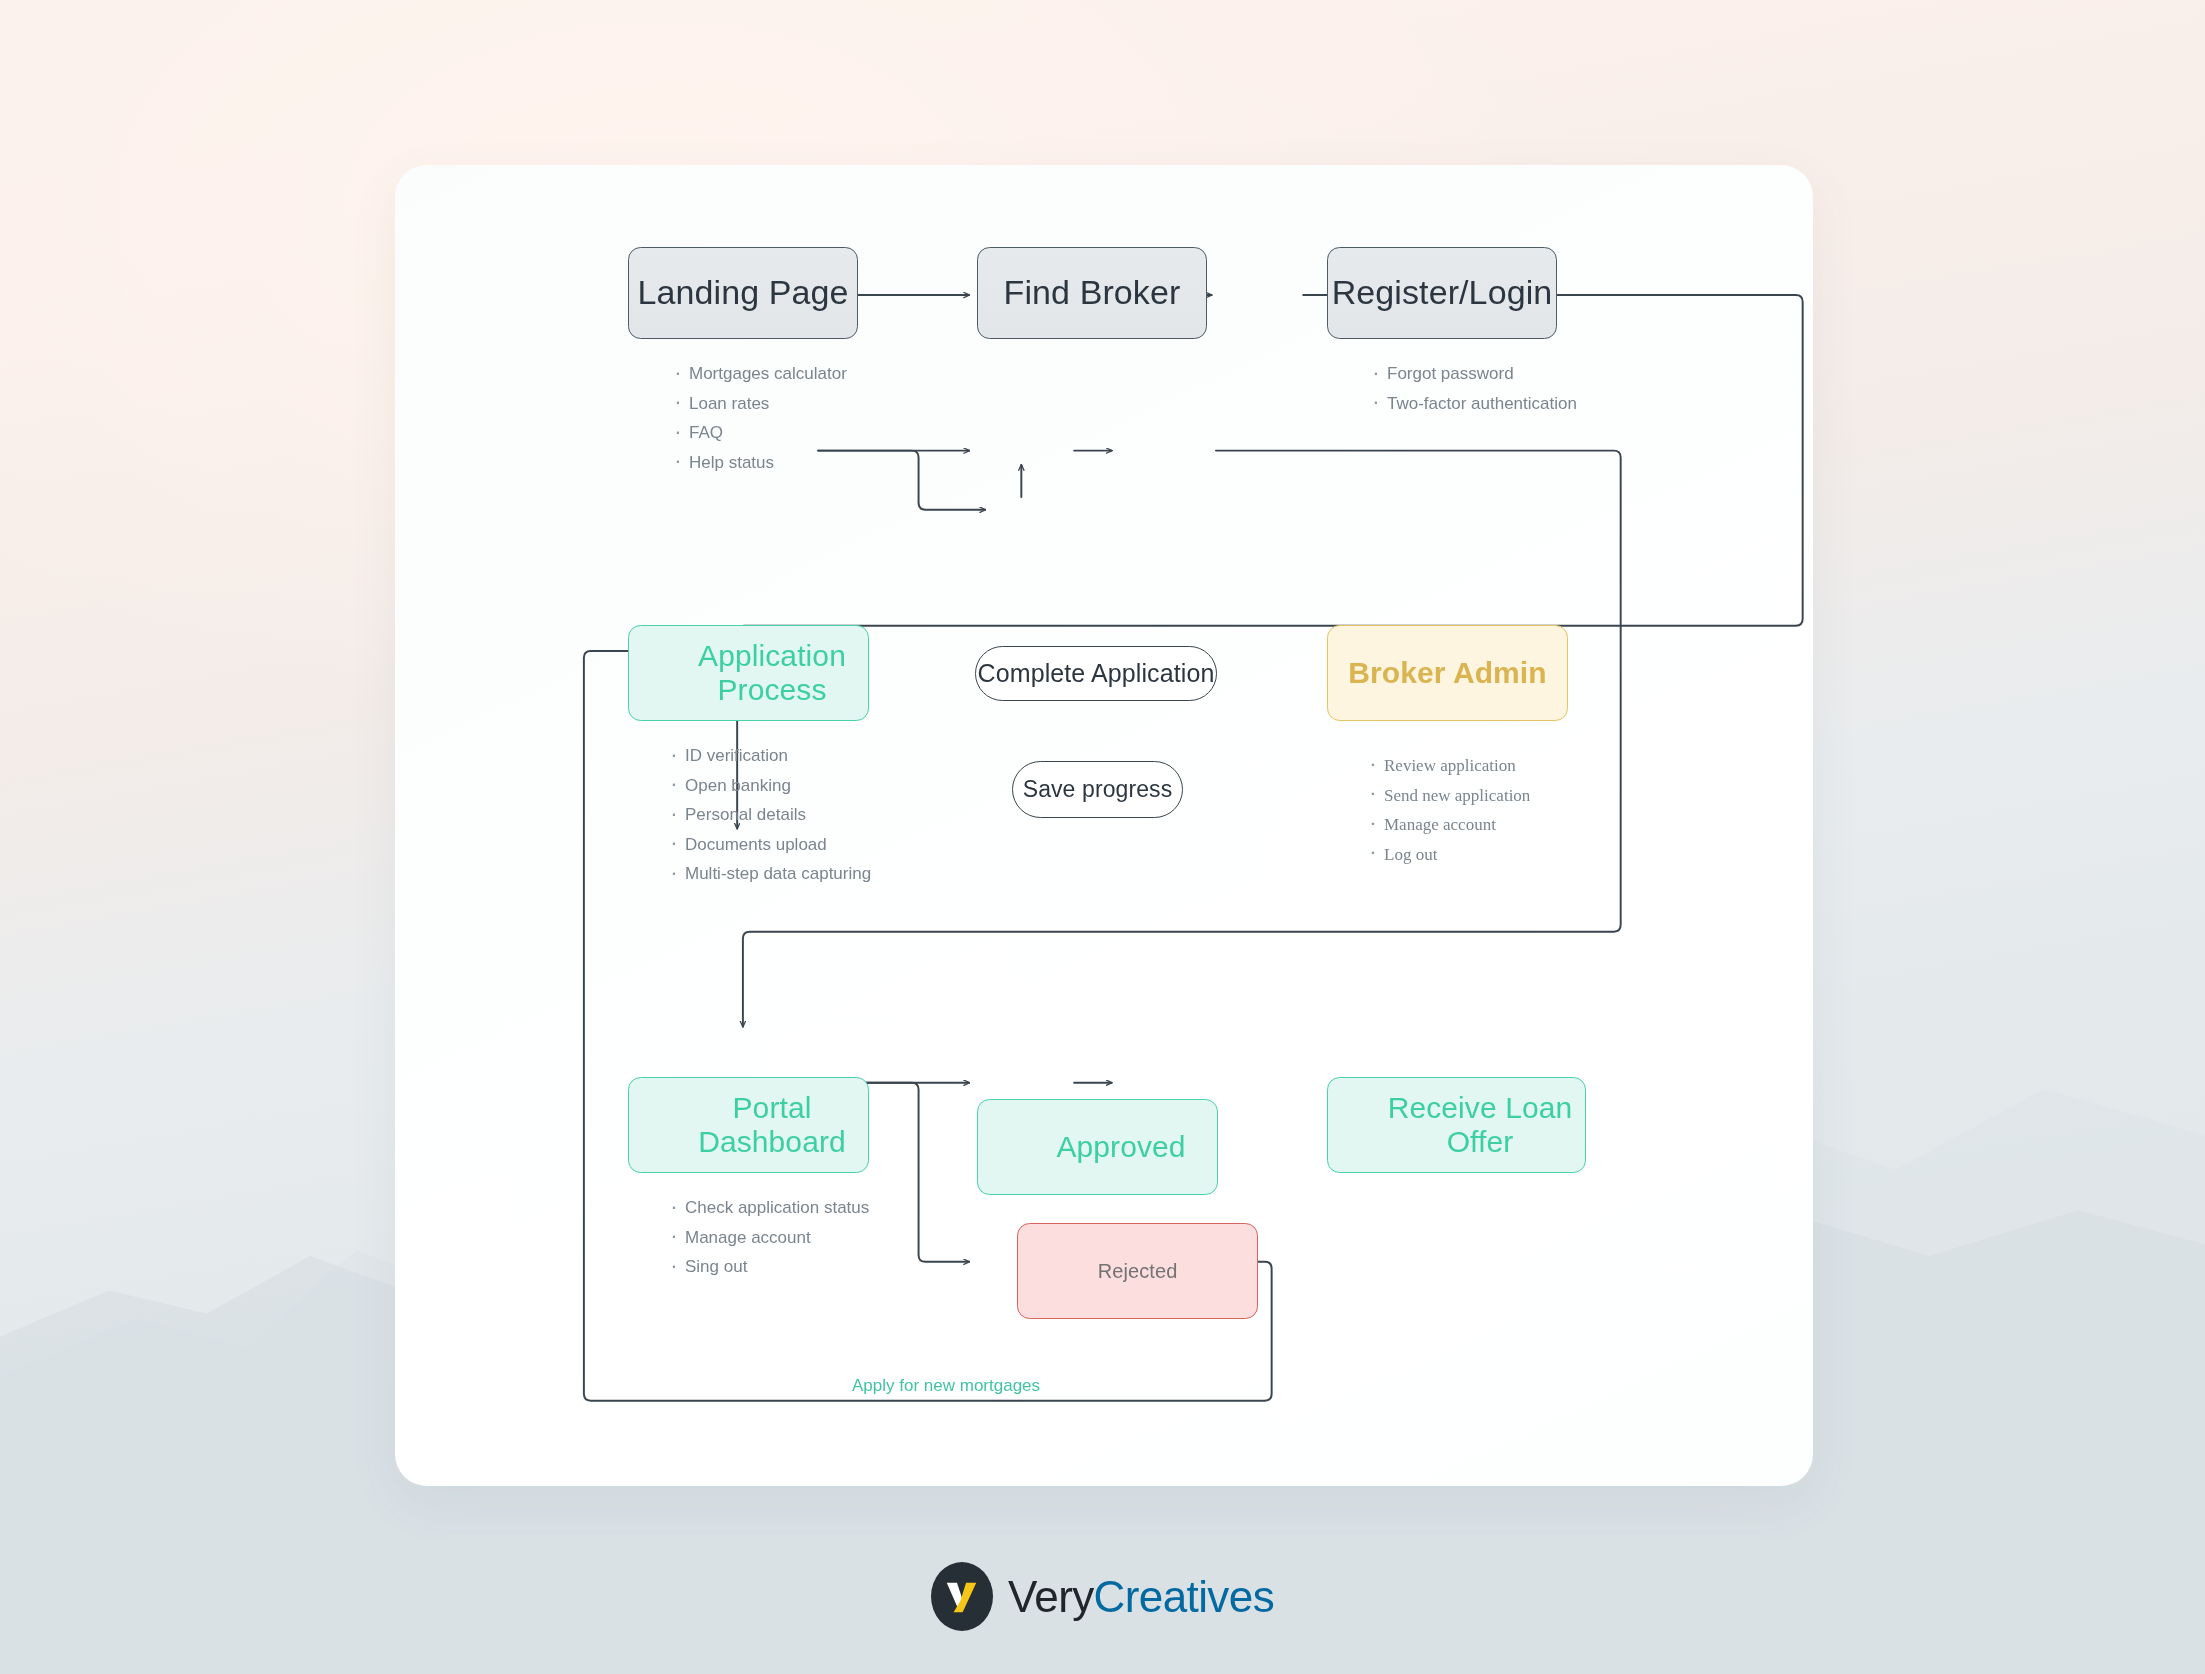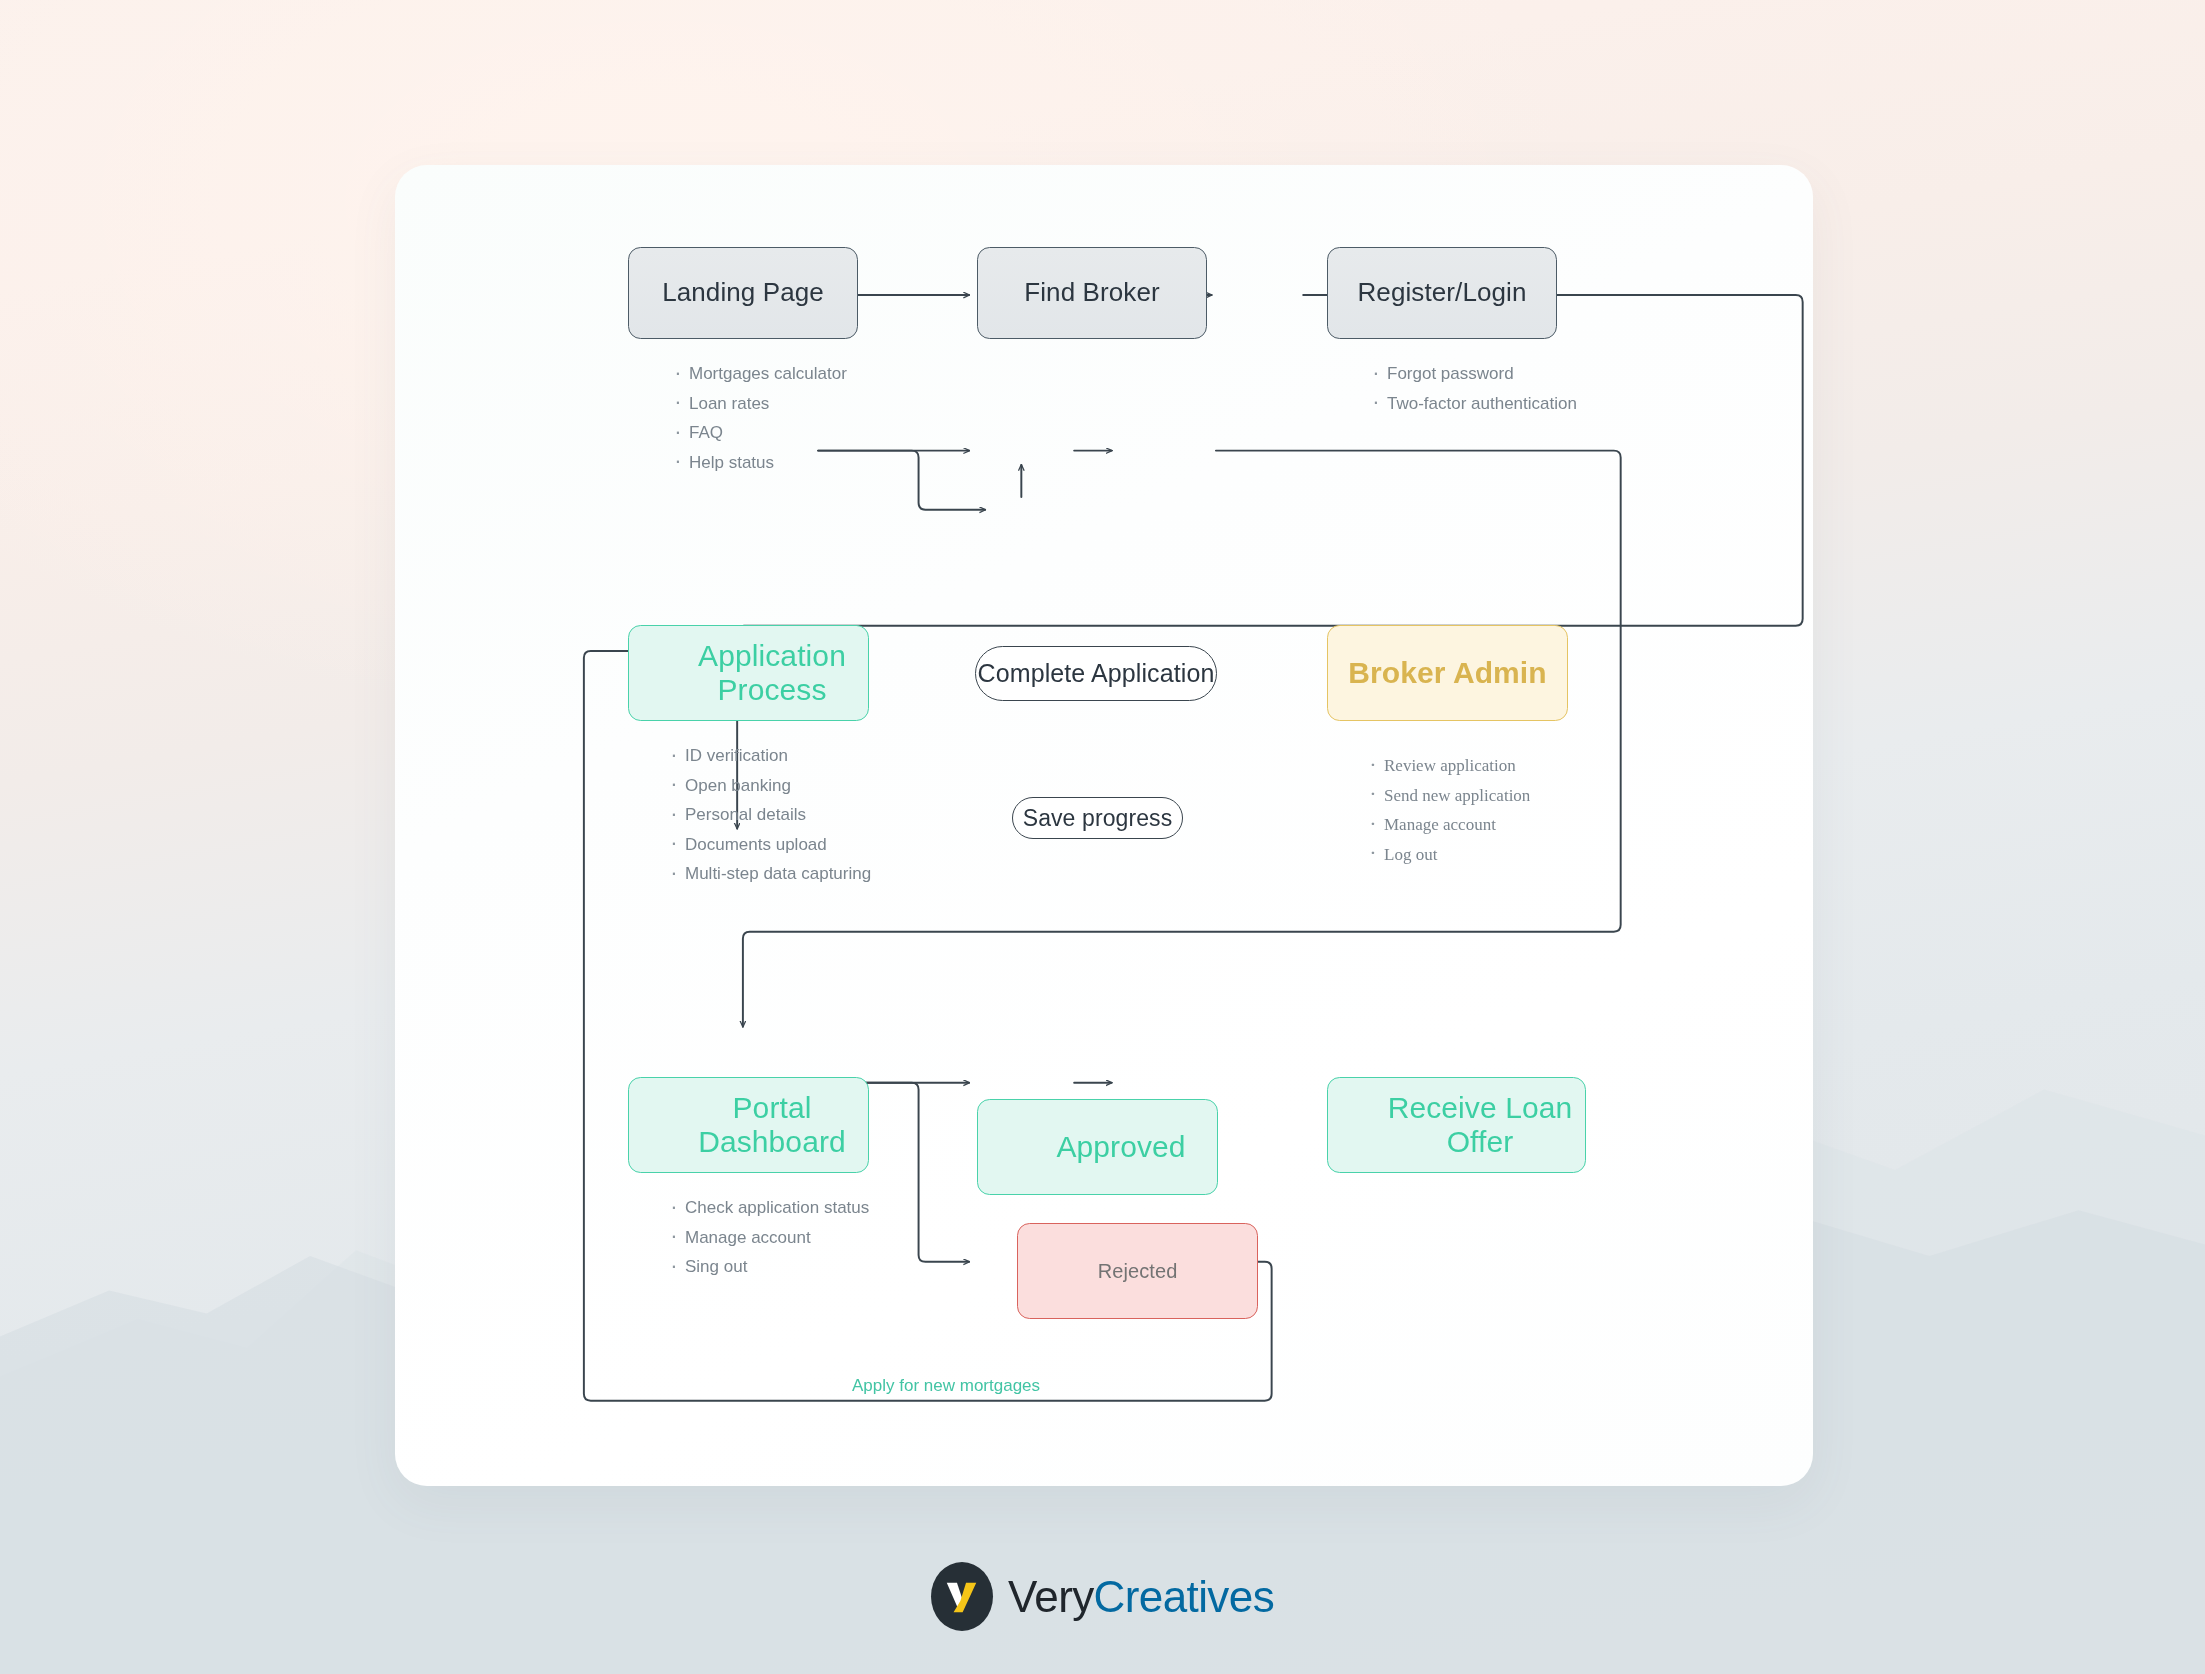--- a/index.html
+++ b/index.html
@@ -63,21 +63,21 @@
     border-radius: 12.6px;
     font-weight: 400;
     letter-spacing: 0.1px;
     line-height: 1.15;
     user-select: none;
   }
   .node-grey {
     background: linear-gradient(180deg,#e7eaec 0%, #e2e6e9 100%);
     border: 1.7px solid #4c5b66;
     color: #2c3640;
-    font-size: 26px;
+    font-size: 34px;
   }
   .node-mint {
     background: #e2f7f1;
     border: 1.7px solid #49d2aa;
     color: #3ccfa3;
     font-size: 30px;
     padding-left: 47px;
   }
   .node-amber {
     background: #fdf5e0;
@@ -224,21 +224,21 @@
 
 <ul class="bullets" style="left:1370px; top:365px;">
   <li>Forgot password</li>
   <li>Two-factor authentication</li>
 </ul>
 
 <div class="node node-mint" style="left:628px; top:625px; width:241px; height:96px;">Application Process</div>
 
 <div class="node pill" style="left:975px; top:646px; width:242px; height:55px;">Complete Application</div>
 
-<div class="node pill pill-sm" style="left:1012px; top:797px; width:171px; height:42px;">Save progress</div>
+<div class="node pill pill-sm" style="left:1012px; top:761px; width:171px; height:57px;">Save progress</div>
 
 <div class="node node-amber" style="left:1327px; top:625px; width:241px; height:96px;font-weight:bold;">Broker Admin</div>
 
 <ul class="bullets" style="left:668px; top:747px;">
   <li>ID verification</li>
   <li>Open banking</li>
   <li>Personal details</li>
   <li>Documents upload</li>
   <li>Multi-step data capturing</li>
 </ul>

